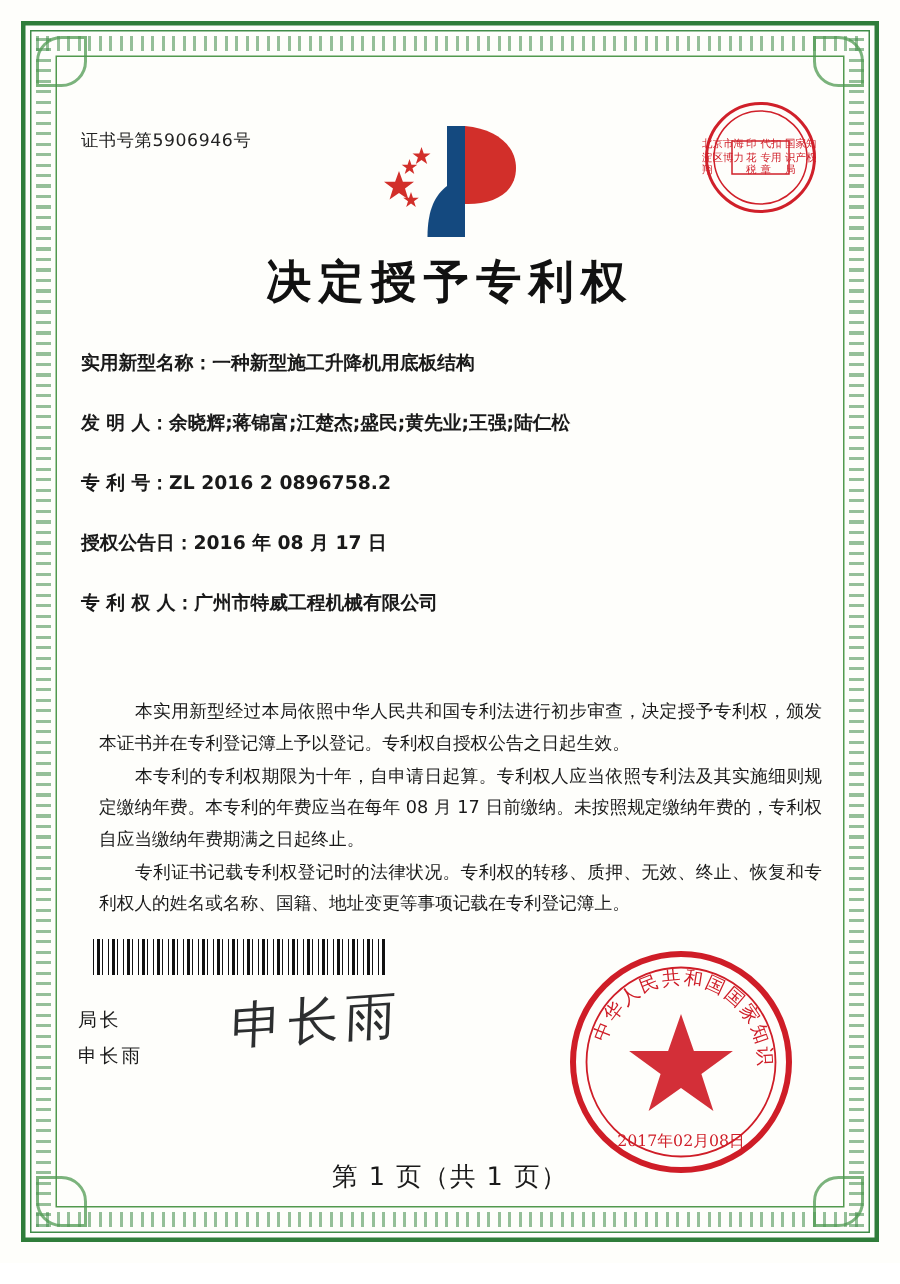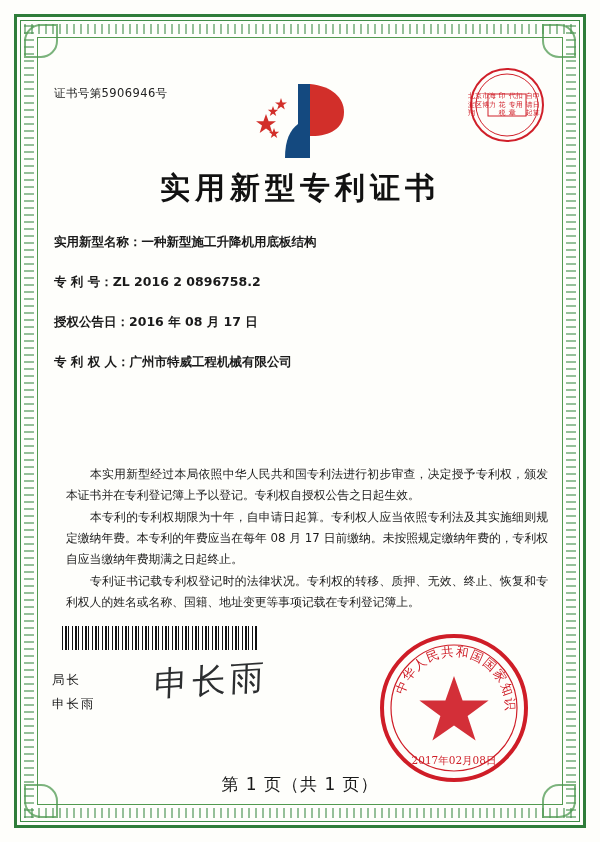--- a/index.html
+++ b/index.html
@@ -319,29 +319,32 @@
     <div class="top-seal">
       <svg viewBox="0 0 78 78" width="78" height="78" aria-hidden="true">
         <circle cx="39" cy="39" r="36" fill="none" stroke="#d0202a" stroke-width="2"></circle>
         <circle cx="39" cy="39" r="31" fill="none" stroke="#d0202a" stroke-width="1"></circle>
         <rect x="20" y="28" width="38" height="22" fill="none" stroke="#d0202a" stroke-width="1"></rect>
       </svg>
       <div class="seal-text">
         <span>北京市海淀区博力翔</span>
         <span>印花税</span>
         <span>代扣专用章</span>
-        <span>自申请日起算</span>
-      </div>
-    </div>
-
-    <div class="title">实用新型专利证书</div>
+        <span>国家知识产权局</span>
+      </div>
+    </div>
+
+    <div class="title">决定授予专利权</div>
 
     <div class="fields">
       <div class="field-row">
         <span class="field-label">实用新型名称：</span><span class="field-value">一种新型施工升降机用底板结构</span>
+      </div>
+      <div class="field-row">
+        <span class="field-label">发 明 人：</span><span class="field-value">余晓辉;蒋锦富;江楚杰;盛民;黄先业;王强;陆仁松</span>
       </div>
       <div class="field-row">
         <span class="field-label">专 利 号：</span><span class="field-value">ZL 2016 2 0896758.2</span>
       </div>
       <div class="field-row">
         <span class="field-label">授权公告日：</span><span class="field-value">2016 年 08 月 17 日</span>
       </div>
       <div class="field-row">
         <span class="field-label">专 利 权 人：</span><span class="field-value">广州市特威工程机械有限公司</span>
       </div>

